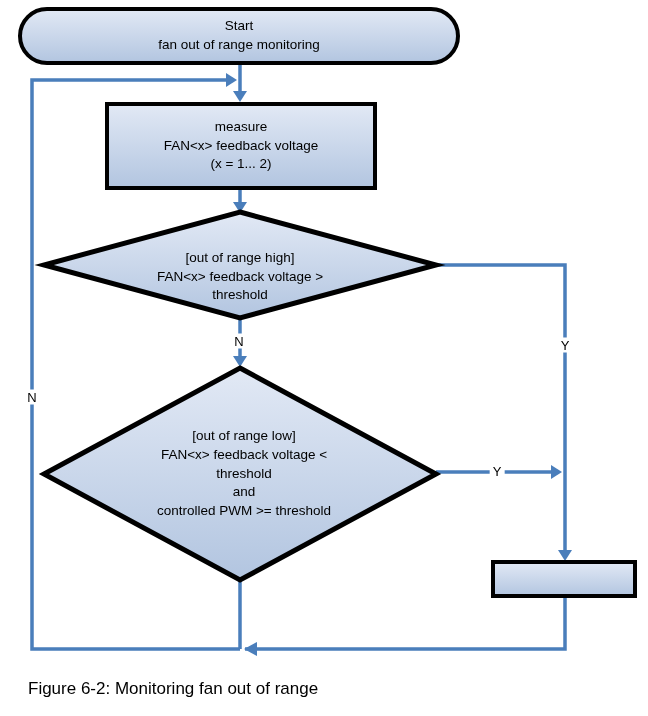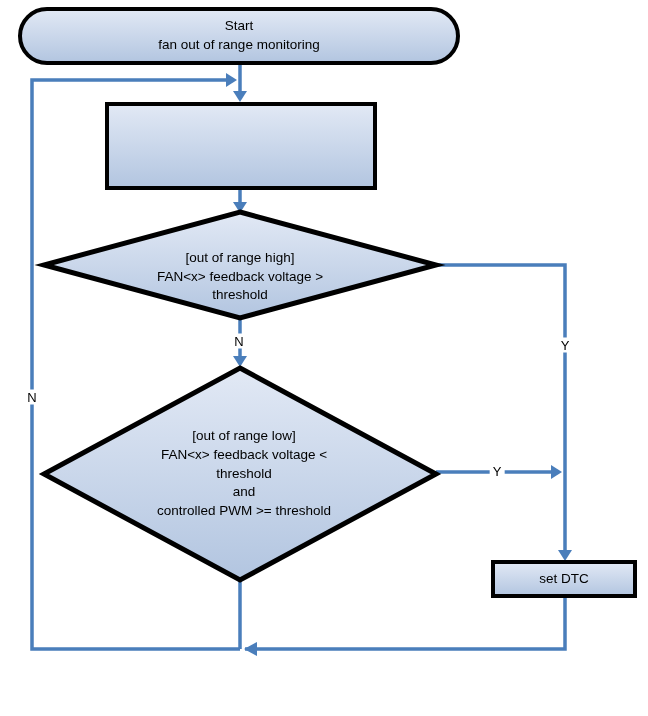--- a/index.html
+++ b/index.html
@@ -98,28 +98,31 @@
 
     <rect class="shape" x="20" y="9" width="438" height="54" rx="27" ry="27"></rect>
     <rect class="shape" x="107" y="104" width="268" height="84"></rect>
     <polygon class="shape diamond" points="240,212 436,265 240,318 44,265"></polygon>
     <polygon class="shape diamond" points="240,368 436,474 240,580 44,474"></polygon>
     <rect class="shape" x="493" y="562" width="142" height="34"></rect>
   </svg>
 
   <div id="lbl-start" class="node-label">Start
 fan out of range monitoring</div>
+  <div id="lbl-measure" class="node-label">measure
+FAN&lt;x&gt; feedback voltage
+(x = 1... 2)</div>
   <div id="lbl-dhigh" class="node-label">[out of range high]
 FAN&lt;x&gt; feedback voltage &gt;
 threshold</div>
   <div id="lbl-dlow" class="node-label">[out of range low]
 FAN&lt;x&gt; feedback voltage &lt;
 threshold
 and
 controlled PWM &gt;= threshold</div>
-  <div id="lbl-dtc" class="node-label">set DTC</div>
 
   <div id="elbl-n1" class="edge-label">N</div>
   <div id="elbl-y1" class="edge-label">Y</div>
   <div id="elbl-y2" class="edge-label">Y</div>
   <div id="elbl-n2" class="edge-label">N</div>
 
+  <div id="caption">Figure 6-2: Monitoring fan out of range</div>
 </div>
 
 </body></html>

